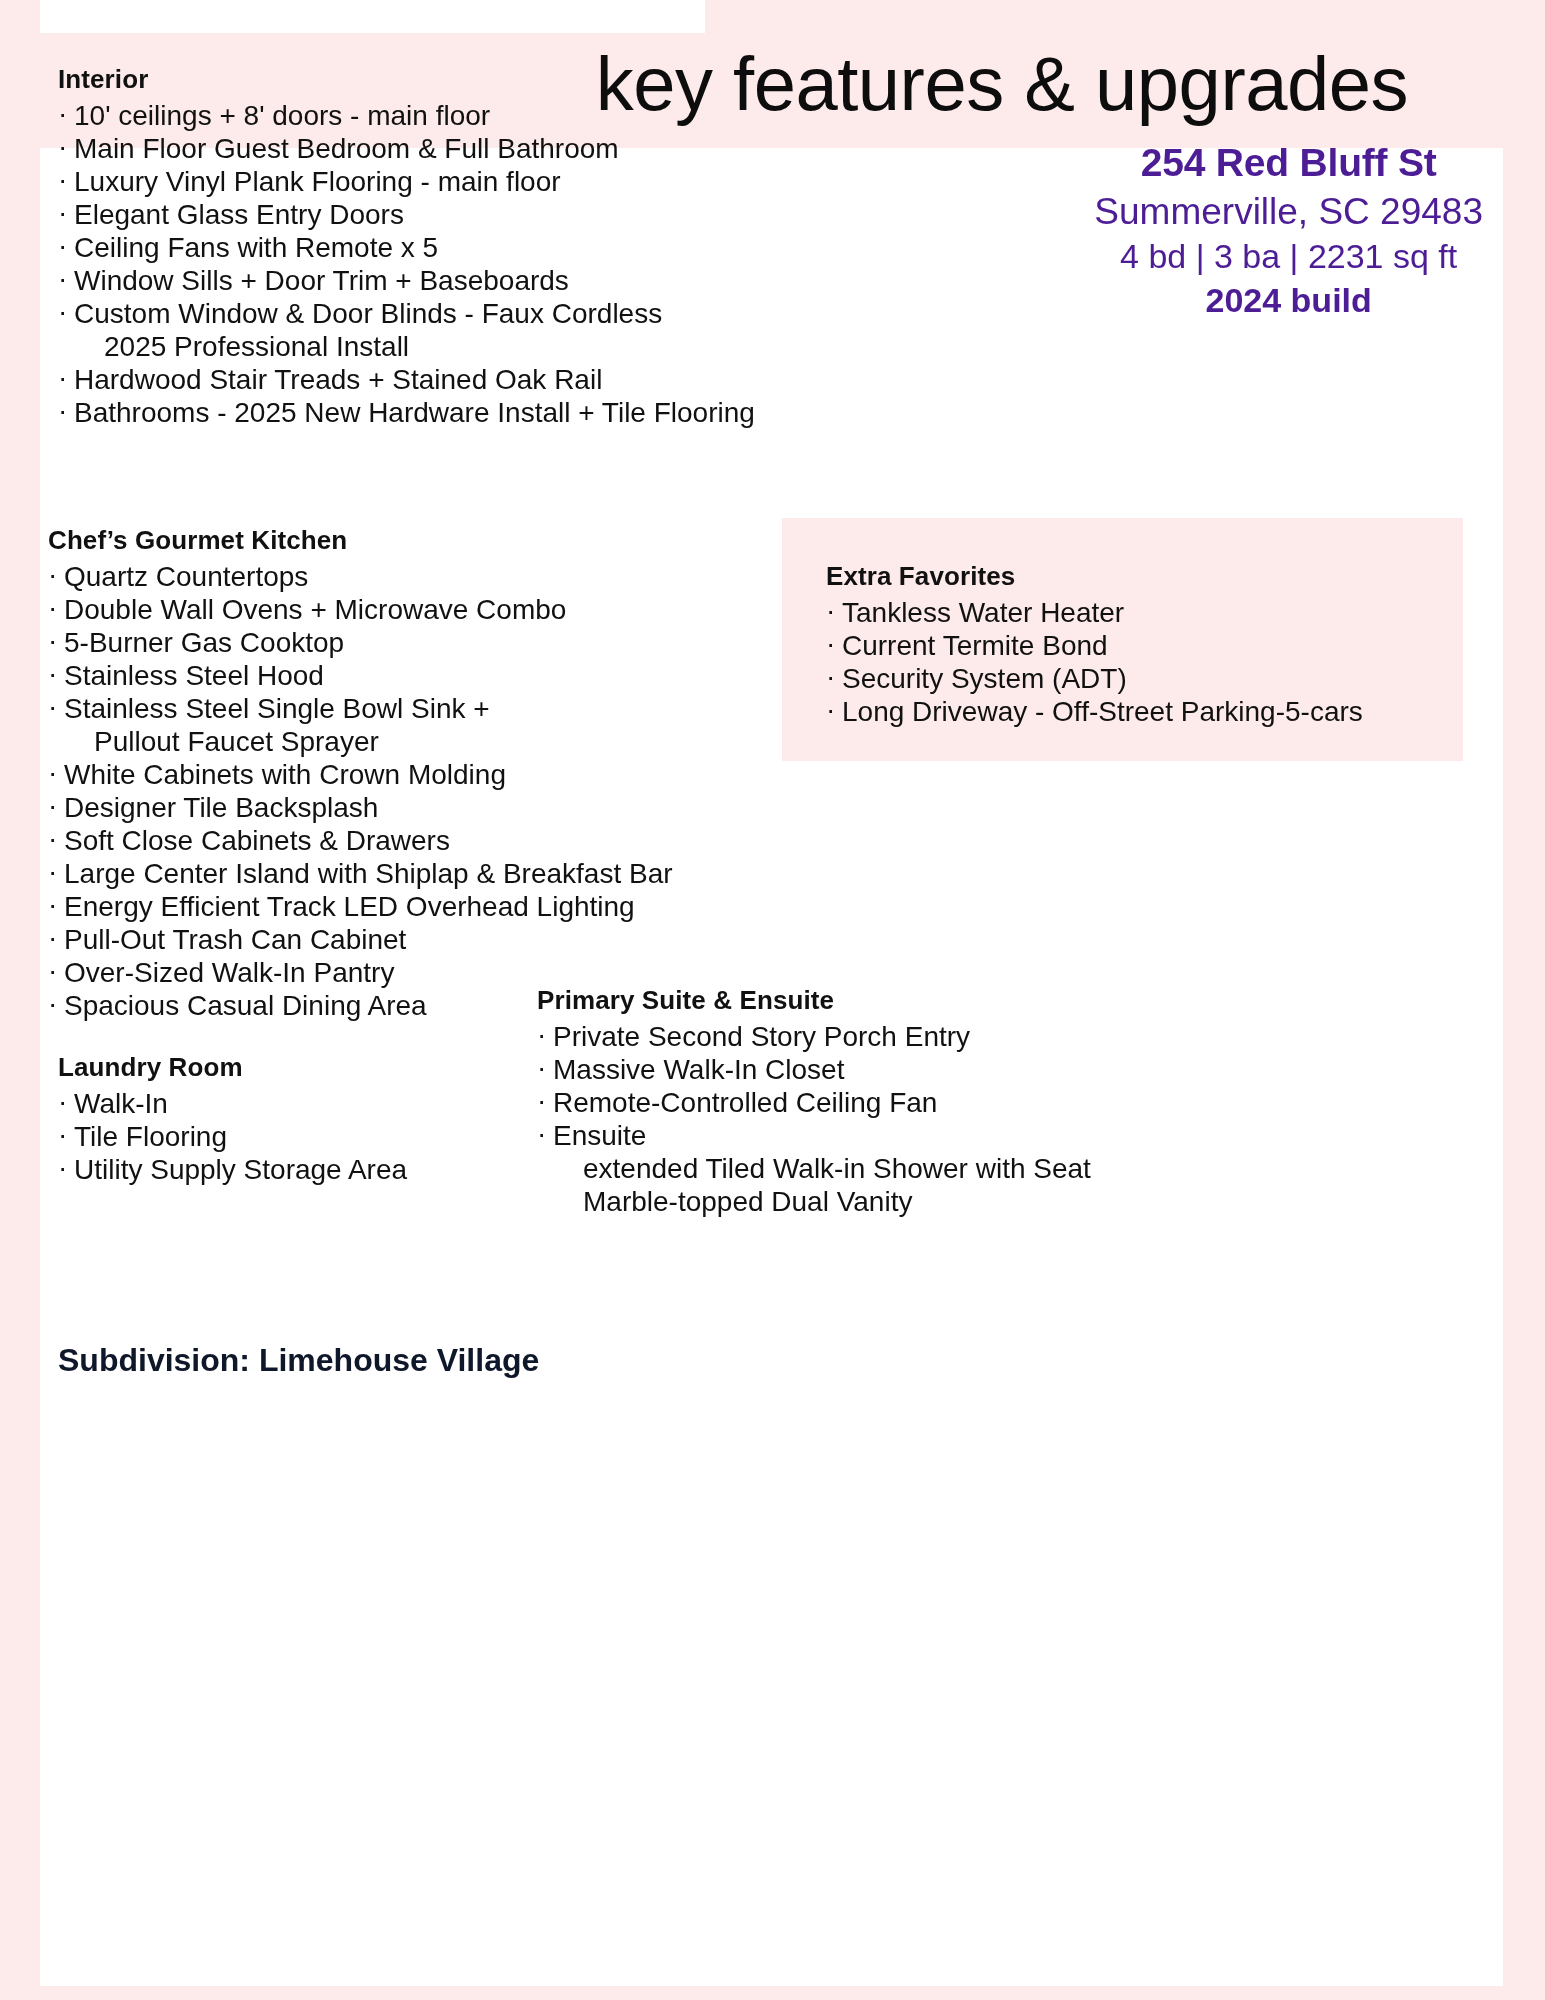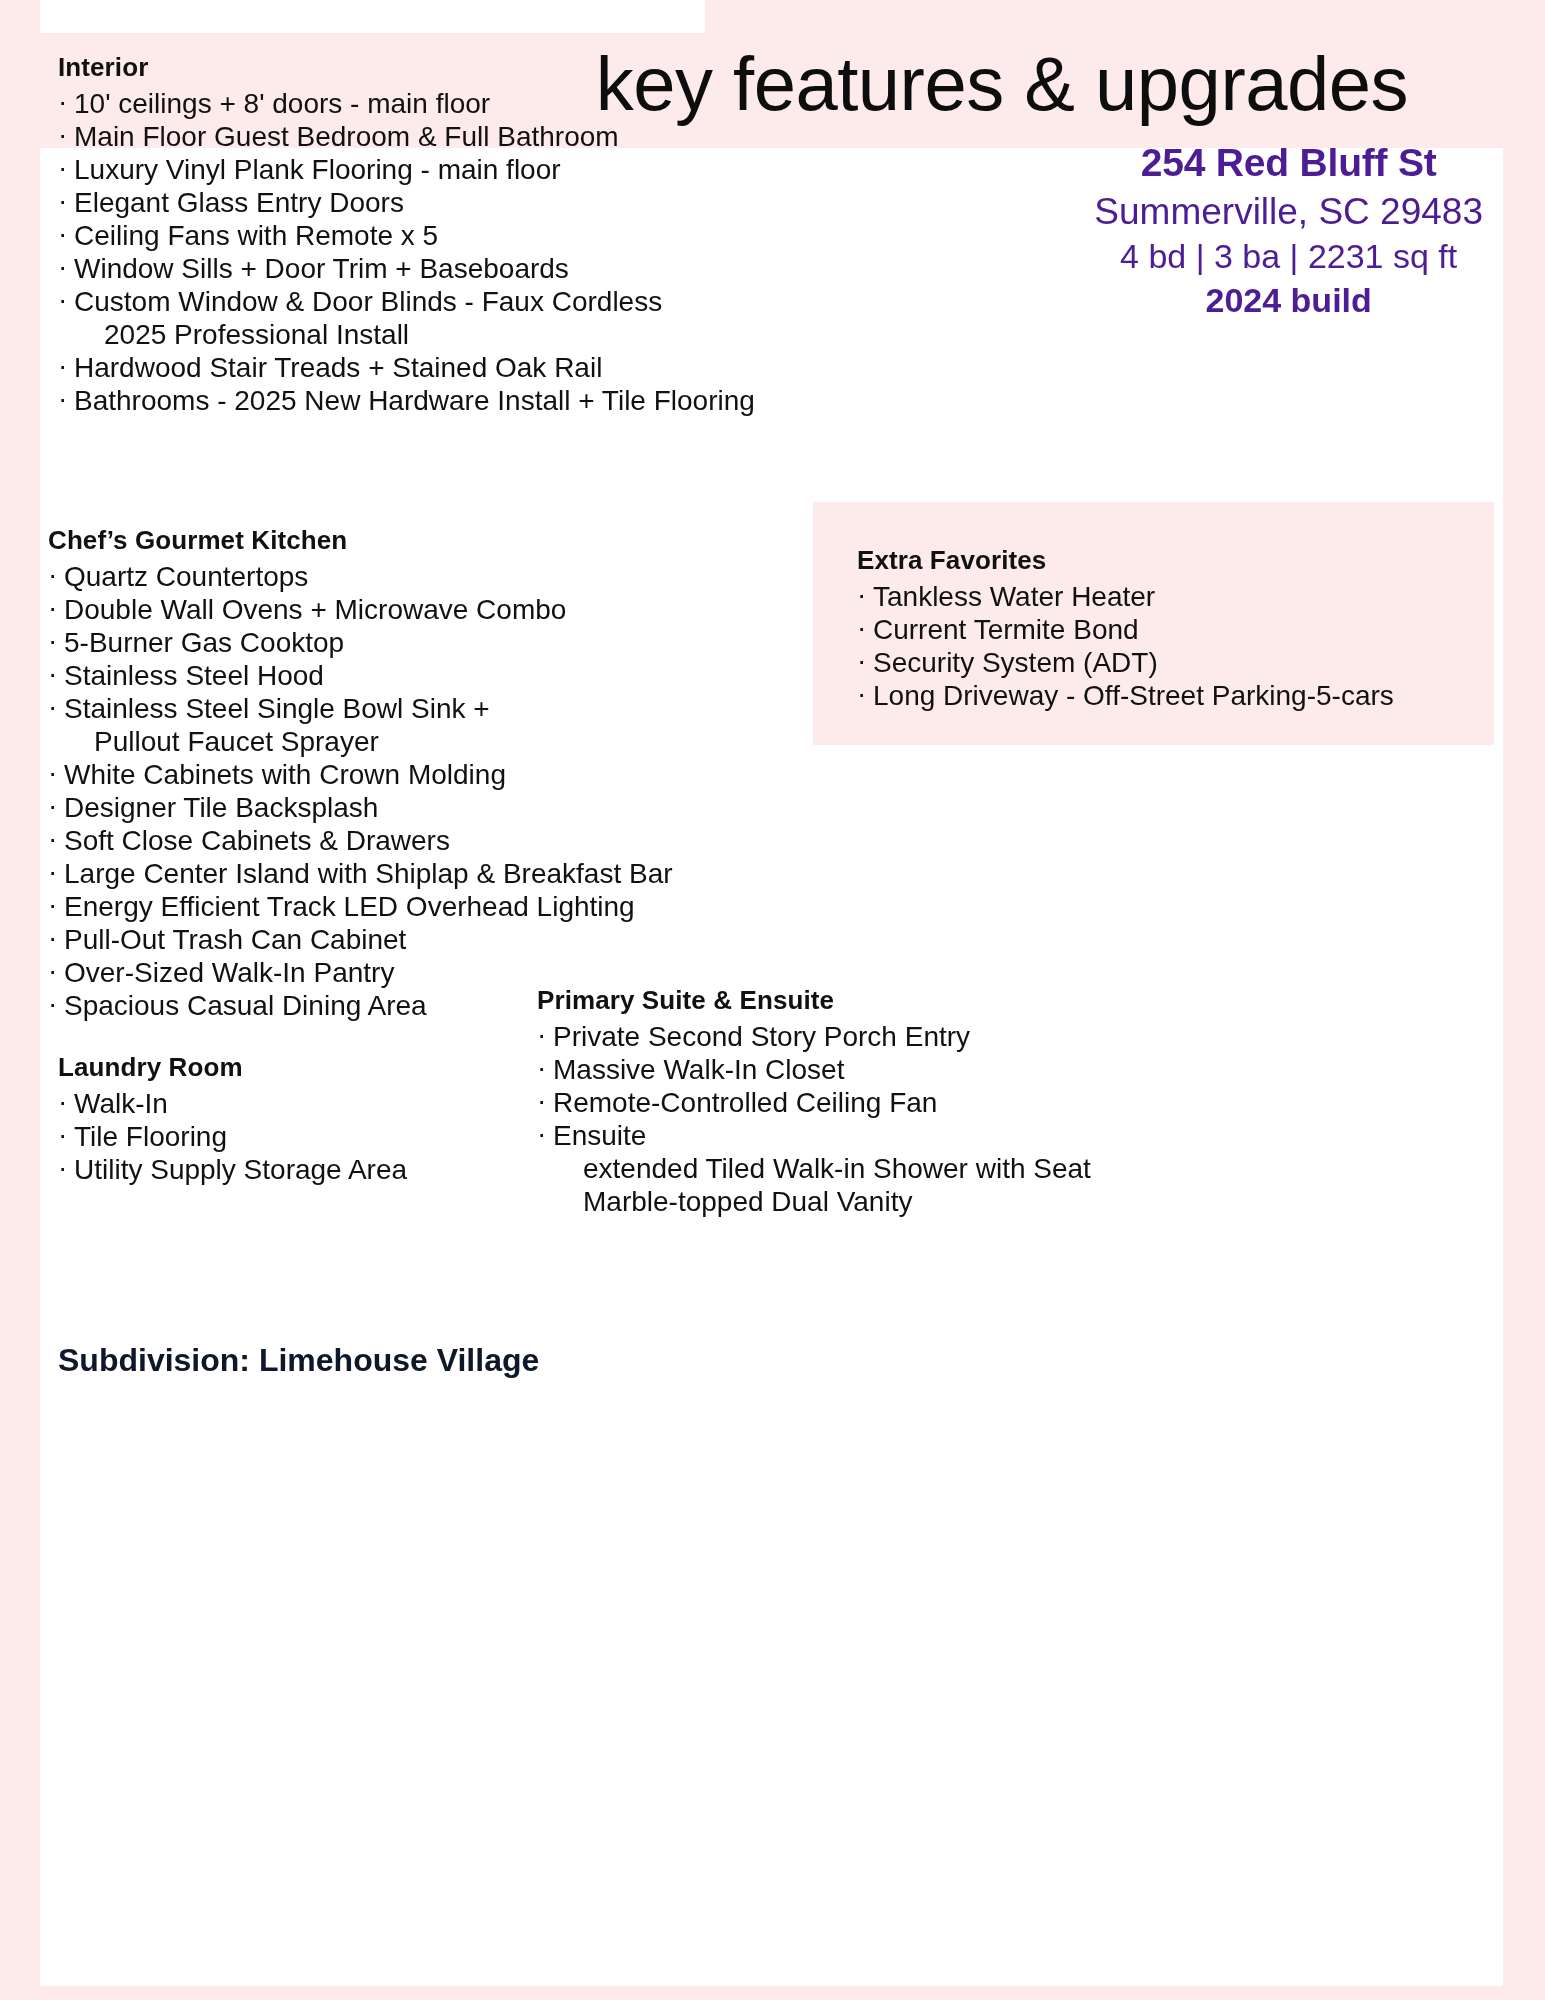--- a/index.html
+++ b/index.html
@@ -138,35 +138,34 @@
     position: absolute;
     left: 0;
     top: -2px;
     font-size: 28px;
     line-height: 1.18;
   }
   .block li.cont {
     padding-left: 46px;
   }
 
-  #interior-block    { left: 58px;  top: 52px;  }
+  #interior-block    { left: 58px;  top: 64px;  }
   #kitchen-block     { left: 48px;  top: 525px; }
   #laundry-block     { left: 58px;  top: 1052px; }
   #primary-block     { left: 537px; top: 985px; }
 
   
   .favorites {
     position: absolute;
     left: 782px;
-    top: 502px;
+    top: 518px;
     width: 681px;
     height: 243px;
     background: #fdeaea;
     z-index: 5;
-    margin-left: 31px;
   }
   .favorites .inner {
     padding: 43px 0 0 44px;
   }
 
   
   .subdivision {
     position: absolute;
     left: 58px;
     top: 1342px;

